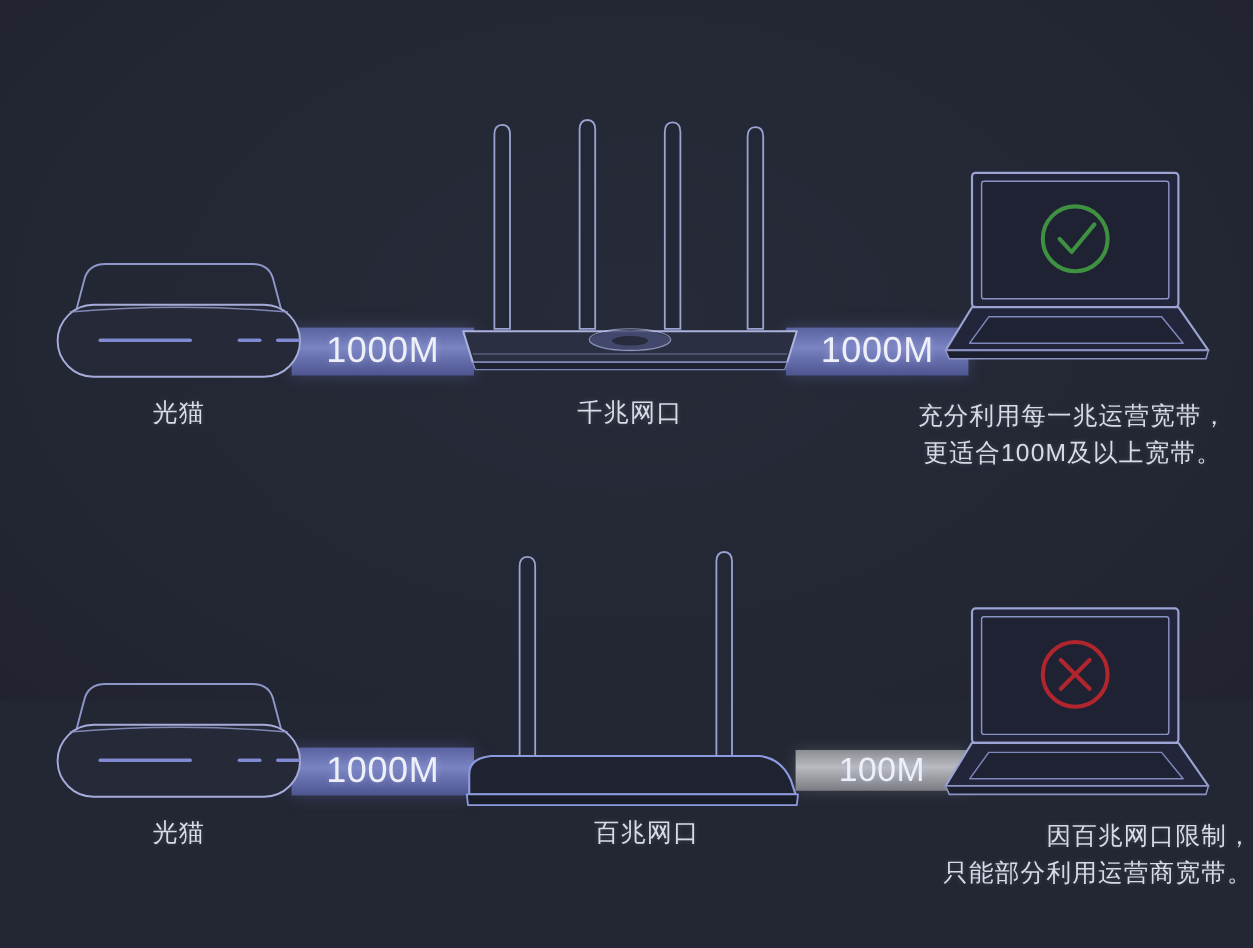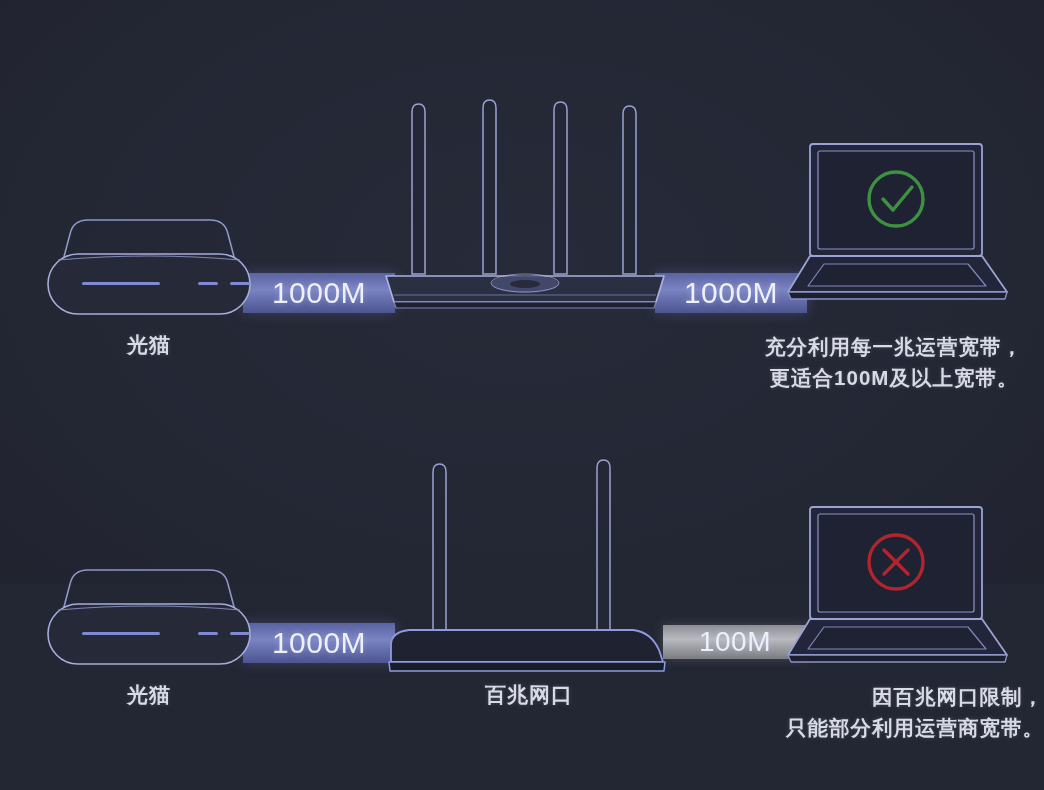--- a/index.html
+++ b/index.html
@@ -68,21 +68,20 @@
   
   .caption {
     position: absolute;
     color: #d8dae6;
     font-size: 21px;
     line-height: 30px;
     text-align: center;
     letter-spacing: 1px;
     white-space: pre-line;
     text-shadow: 0 0 4px rgba(200,208,240,0.22);
-    font-weight: bold;
   }
   .caption-wide {
     font-size: 20.5px;
     line-height: 31px;
   }
 </style>
 </head>
 <body>
 
 <div id="stage">
@@ -122,20 +121,21 @@
         <path d="M6 180 L284 180 L276 206 L14 206 Z" fill="#2b2f42" stroke="#aab2dd" stroke-width="1.7" stroke-linejoin="round"></path>
         <path d="M14 199 L276 199" stroke="#8d96c6" stroke-width="1" opacity="0.65"></path>
 
         <path d="M14 206 L276 206 L274 212 L16 212 Z" fill="#1e2130" stroke="#7d86bb" stroke-width="1.2" stroke-linejoin="round"></path>
 
         <ellipse cx="145" cy="188" rx="34" ry="9" fill="#454c72" opacity="0.85"></ellipse>
         <ellipse cx="145" cy="188" rx="15" ry="4" fill="#272b3c"></ellipse>
         <ellipse cx="145" cy="187" rx="34" ry="9" fill="none" stroke="#b6bde3" stroke-width="0.9" opacity="0.7"></ellipse>
       </svg>
     </div>
+    <div class="caption" style="left:425px; top:330px; width:200px;">千兆网口</div>
 
     <div class="laptop" style="left:788px; top:140px;">
       <svg width="225" height="165" viewBox="0 0 225 165" fill="none">
 
         <rect x="22" y="4" width="172" height="112" rx="3" stroke="#9aa3d2" stroke-width="1.8" fill="#23263a"></rect>
 
         <rect x="30" y="11" width="156" height="98" rx="2" stroke="#8a93c4" stroke-width="1.2" fill="#1f2232"></rect>
 
         <path d="M22 116 L194 116 L219 152 L0 152 Z" stroke="#9aa3d2" stroke-width="1.8" fill="#23263a" stroke-linejoin="round"></path>
 
@@ -178,21 +178,21 @@
         <g stroke="#9aa3d2" stroke-width="1.5" fill="#242736">
           <path d="M50 184 L50 22 Q50 14 56.5 14 Q63 14 63 22 L63 184 Z"></path>
           <path d="M214 184 L214 18 Q214 10 220.5 10 Q227 10 227 18 L227 184 Z"></path>
         </g>
 
         <path d="M8 212 L8 195 Q8 182 26 180 L250 180 Q268 182 276 200 L280 212 Z" fill="#1f2230" stroke="#8e9ae0" stroke-width="1.8" stroke-linejoin="round"></path>
 
         <path d="M6 212 L282 212 L281 221 L7 221 Z" fill="#191c29" stroke="#8e9ae0" stroke-width="1.5" stroke-linejoin="round"></path>
       </svg>
     </div>
-    <div class="caption" style="left:429px; top:260px; width:200px;">百兆网口</div>
+    <div class="caption" style="left:439px; top:260px; width:200px;">百兆网口</div>
 
     <div class="laptop" style="left:788px; top:83px;">
       <svg width="225" height="165" viewBox="0 0 225 165" fill="none">
         <rect x="22" y="4" width="172" height="112" rx="3" stroke="#9aa3d2" stroke-width="1.8" fill="#23263a"></rect>
         <rect x="30" y="11" width="156" height="98" rx="2" stroke="#8a93c4" stroke-width="1.2" fill="#1f2232"></rect>
         <path d="M22 116 L194 116 L219 152 L0 152 Z" stroke="#9aa3d2" stroke-width="1.8" fill="#23263a" stroke-linejoin="round"></path>
         <path d="M36 124 L180 124 L198 146 L20 146 Z" stroke="#7f88bb" stroke-width="1.2" fill="#1f2232" stroke-linejoin="round"></path>
         <path d="M0 152 L219 152 L217 159 L3 159 Z" stroke="#8a93c4" stroke-width="1.3" fill="#1c1f2d" stroke-linejoin="round"></path>
 
         <g>

